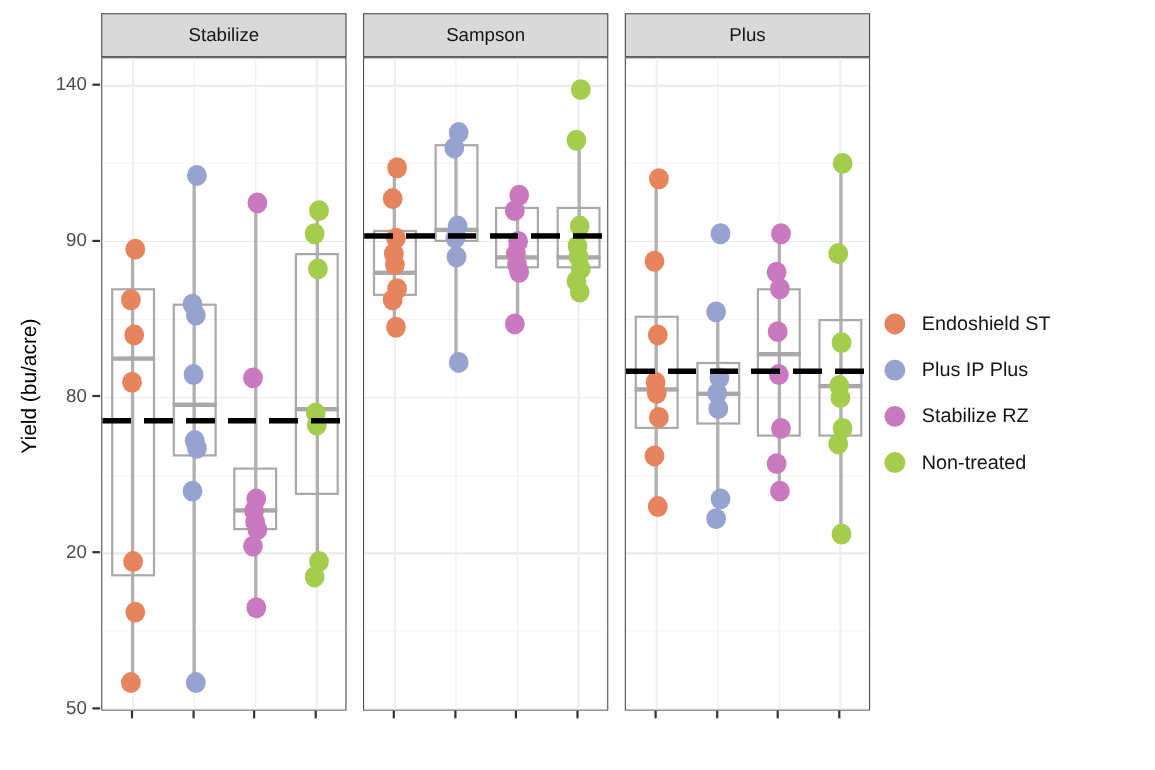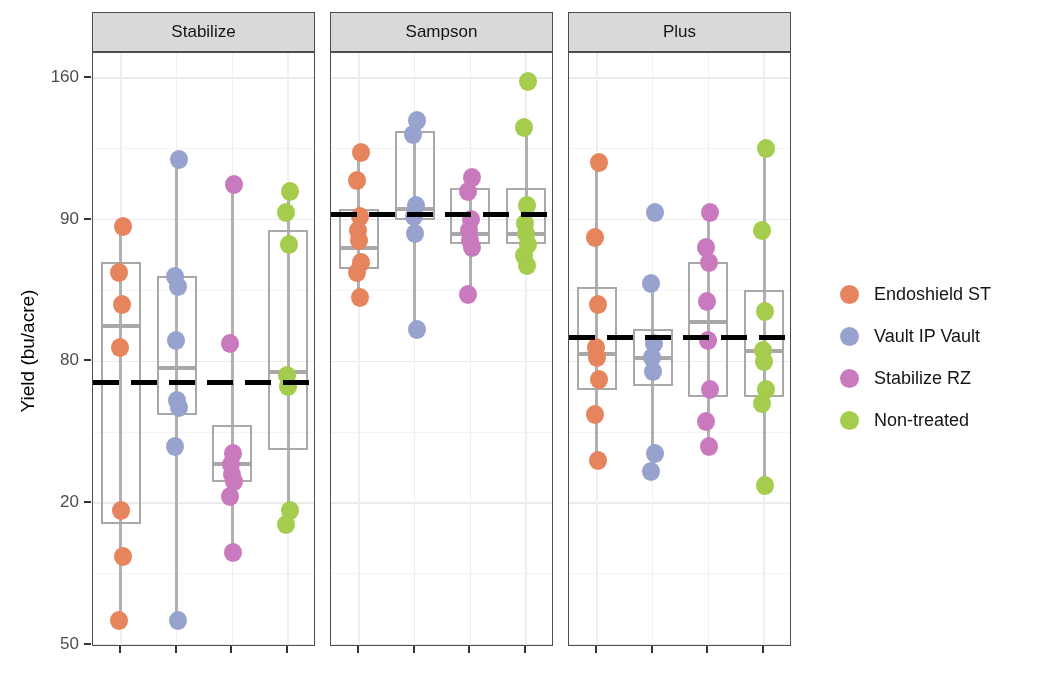--- a/index.html
+++ b/index.html
@@ -30,32 +30,32 @@
   }
   .y-tick-label{
     position:absolute;width:46px;text-align:right;font-size:17px;color:#4D4D4D;line-height:20px;
   }
   .y-tick-mark{position:absolute;width:7px;height:2px;background:#333333;}
   .x-tick-mark{position:absolute;width:2px;height:7px;background:#333333;}
   .y-axis-title{
     position:absolute;left:-62px;top:340px;width:180px;text-align:center;
     font-size:19px;color:#000;transform:rotate(-90deg);transform-origin:center;
   }
-  .legend-row{position:absolute;left:840px;height:42px;display:flex;align-items:center;}
+  .legend-row{position:absolute;left:804px;height:42px;display:flex;align-items:center;}
   .legend-swatch{width:19px;height:19px;border-radius:50%;margin-right:15px;flex:0 0 auto;}
   .legend-label{font-size:18px;color:#141414;white-space:nowrap;}
 </style>
 </head>
 <body>
 
 <div id="canvas">
   <div class="y-axis-title">Yield (bu/acre)</div>
   <div id="yaxis">
       <div class="y-tick-mark" style="left: 84px; top: 75.8091px;"></div>
-      <div class="y-tick-label" style="left: 33px; top: 66.8091px;">160</div>
+      <div class="y-tick-label" style="left: 33px; top: 66.8091px;">140</div>
       <div class="y-tick-mark" style="left: 84px; top: 217.575px;"></div>
       <div class="y-tick-label" style="left: 33px; top: 208.575px;">90</div>
       <div class="y-tick-mark" style="left: 84px; top: 359.341px;"></div>
       <div class="y-tick-label" style="left: 33px; top: 350.341px;">80</div>
       <div class="y-tick-mark" style="left: 84px; top: 501.107px;"></div>
       <div class="y-tick-label" style="left: 33px; top: 492.107px;">20</div>
       <div class="y-tick-mark" style="left: 84px; top: 642.874px;"></div>
       <div class="y-tick-label" style="left: 33px; top: 633.874px;">50</div>
     </div>
   <div id="plot">
@@ -249,21 +249,21 @@
       <div class="x-tick-mark" style="left: 706.375px; top: 646px;"></div>
       <div class="x-tick-mark" style="left: 762.125px; top: 646px;"></div>
     </div>
   <div id="legend">
       <div class="legend-row" style="top: 273px;">
         <div class="legend-swatch" style="background: rgb(230, 132, 94);"></div>
         <div class="legend-label">Endoshield ST</div>
       </div>
       <div class="legend-row" style="top: 315px;">
         <div class="legend-swatch" style="background: rgb(151, 162, 207);"></div>
-        <div class="legend-label">Vault IP Vault</div>
+        <div class="legend-label">Plus IP Plus</div>
       </div>
       <div class="legend-row" style="top: 357px;">
         <div class="legend-swatch" style="background: rgb(201, 122, 191);"></div>
         <div class="legend-label">Stabilize RZ</div>
       </div>
       <div class="legend-row" style="top: 399px;">
         <div class="legend-swatch" style="background: rgb(165, 204, 76);"></div>
         <div class="legend-label">Non-treated</div>
       </div>
     </div>

